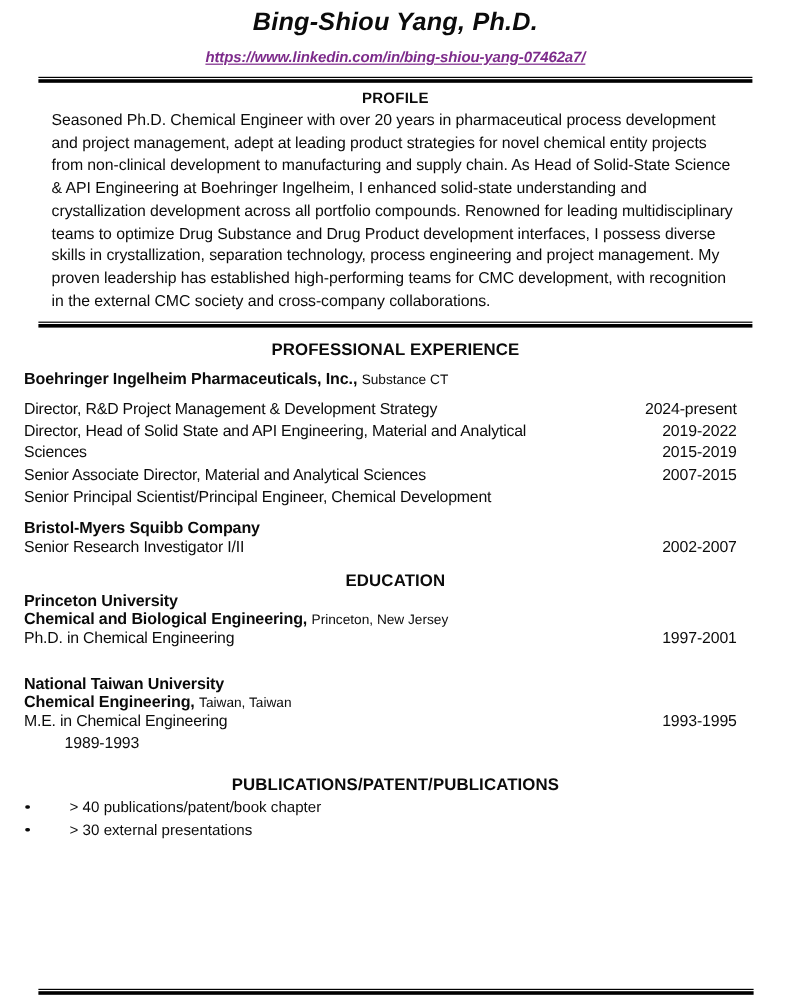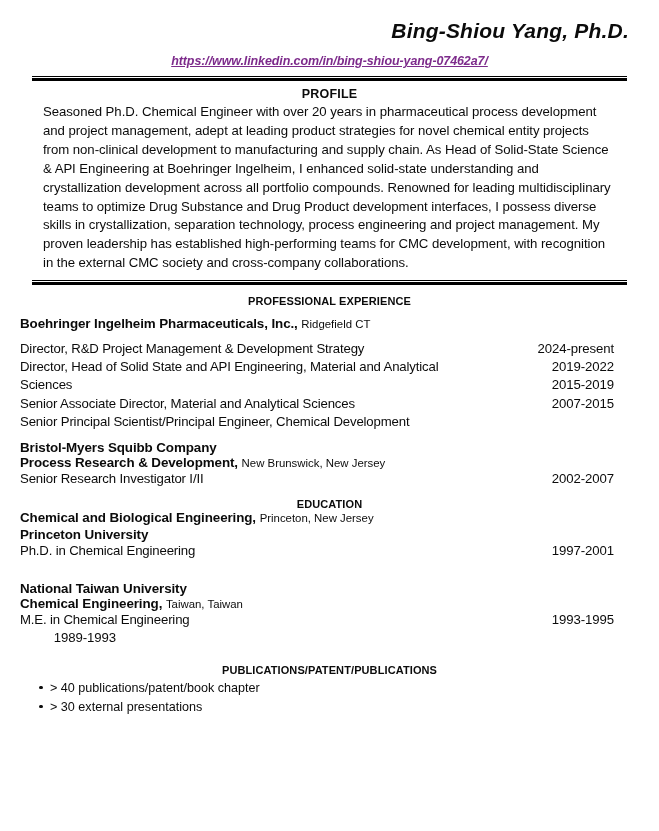--- a/index.html
+++ b/index.html
@@ -17,26 +17,26 @@
   }
   .page {
     position: relative;
     width: 659px;
     height: 831px;
     box-sizing: border-box;
   }
 
   
   .name {
-    text-align: right;
+    text-align: center;
     font-size: 21px;
     font-weight: bold;
     font-style: italic;
     letter-spacing: 0.2px;
-    margin: 19px 0 0 0;
+    margin: 7px 0 0 0;
     padding: 0 30px;
     line-height: 1.15;
   }
   .linkedin-wrap {
     text-align: center;
     margin-top: 8px;
   }
   .linkedin {
     font-size: 12.5px;
     font-weight: bold;
@@ -87,21 +87,21 @@
 
   
   .section-head {
     text-align: center;
     font-weight: bold;
     font-size: 12.5px;
     letter-spacing: 0.2px;
     margin-top: 6px;
   }
   .section-head.big {
-    font-size: 11px;
+    font-size: 14px;
     margin-top: 10px;
     letter-spacing: 0.1px;
   }
 
   .body-block {
     margin: 2px 45px 0 43px;
   }
   .profile-text {
     font-size: 13.2px;
     line-height: 1.43;
@@ -149,23 +149,22 @@
 
   
   .bullets {
     margin: 3px 0 0 0;
     padding: 0;
     list-style: none;
   }
   .bullets li {
     font-size: 12.6px;
     line-height: 1.5;
-    padding-left: 32px;
-    position: relative;
-    margin-left: 18px;
+    padding-left: 58px;
+    position: relative;
   }
   .bullets li::before {
     content: "";
     position: absolute;
     left: 21px;
     top: 7px;
     width: 3.5px;
     height: 3.5px;
     border-radius: 50%;
     background: #0b0b0b;
@@ -196,21 +195,21 @@
     <div class="thin"></div>
     <div class="thick"></div>
   </div>
 
   <div class="section-head big">PROFESSIONAL EXPERIENCE</div>
 
   <div class="entries">
 
     <div class="org">
       <span>Boehringer Ingelheim Pharmaceuticals, Inc.,</span>
-      <span class="loc">Ridgefield CT</span>
+      <span class="loc">Substance CT</span>
     </div>
 
     <div class="spacer-sm"></div>
 
     <div class="row">
       <span class="title">Director, R&amp;D Project Management &amp; Development Strategy</span>
       <span class="dates">2024-present</span>
     </div>
     <div class="row">
       <span class="title">Director, Head of Solid State and API Engineering, Material and Analytical</span>
@@ -225,41 +224,37 @@
       <span class="dates">2007-2015</span>
     </div>
     <div class="row">
       <span class="title">Senior Principal Scientist/Principal Engineer, Chemical Development</span>
       <span class="dates"></span>
     </div>
 
     <div class="org">
       <span>Bristol-Myers Squibb Company</span>
     </div>
-    <div class="org" style="margin-top:0">
-      <span>Process Research &amp; Development,</span>
-      <span class="loc">New Brunswick, New Jersey</span>
-    </div>
 
     <div class="row">
       <span class="title">Senior Research Investigator I/II</span>
       <span class="dates">2002-2007</span>
     </div>
   </div>
 
   <div class="section-head big">EDUCATION</div>
 
   <div class="entries">
 
+    <div class="org" style="margin-top:2px">
+      <span>Princeton University</span>
+    </div>
     <div class="org" style="margin-top:0">
       <span>Chemical and Biological Engineering,</span>
       <span class="loc">Princeton, New Jersey</span>
-    </div>
-    <div class="org" style="margin-top:2px">
-      <span>Princeton University</span>
     </div>
     <div class="row">
       <span class="title">Ph.D. in Chemical Engineering</span>
       <span class="dates">1997-2001</span>
     </div>
 
     <div class="org" style="margin-top:20px">
       <span>National Taiwan University</span>
     </div>
     <div class="org" style="margin-top:0">

